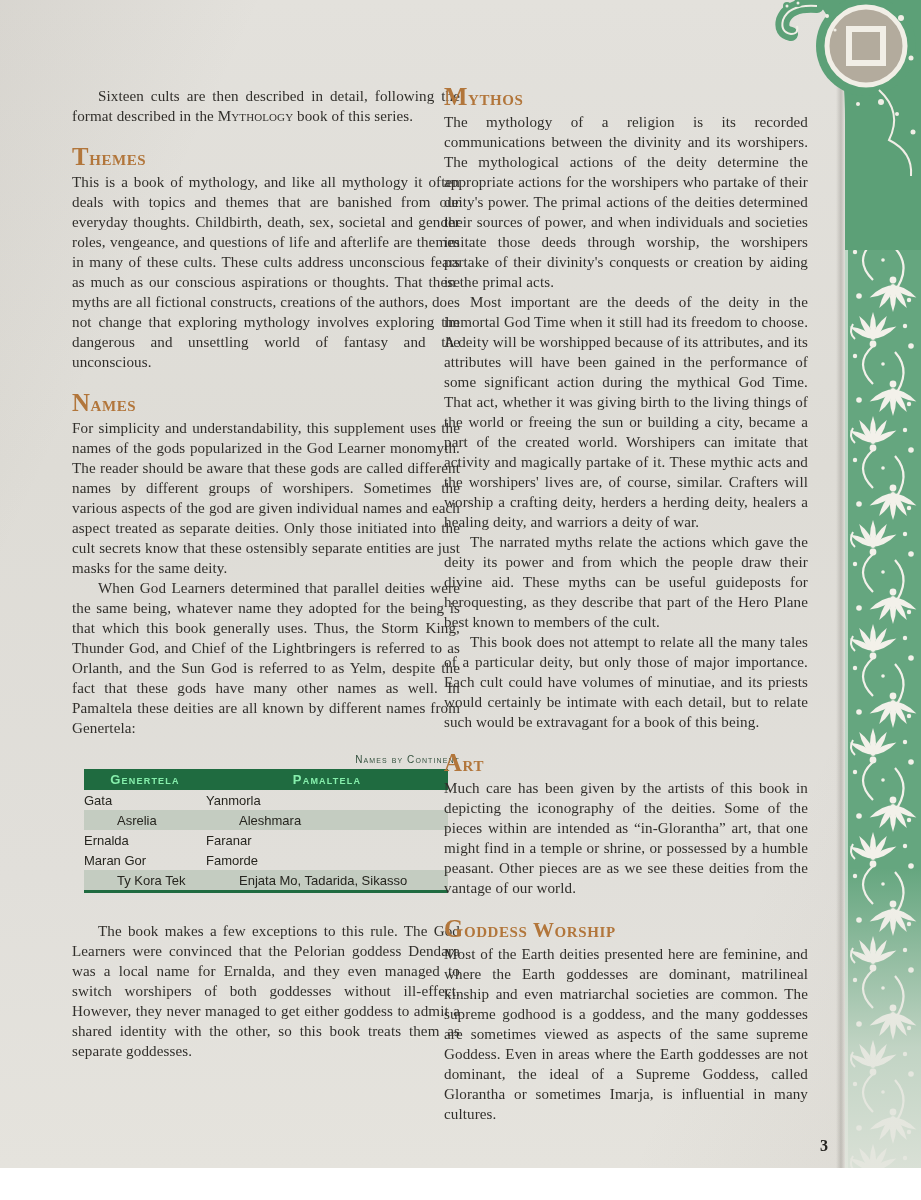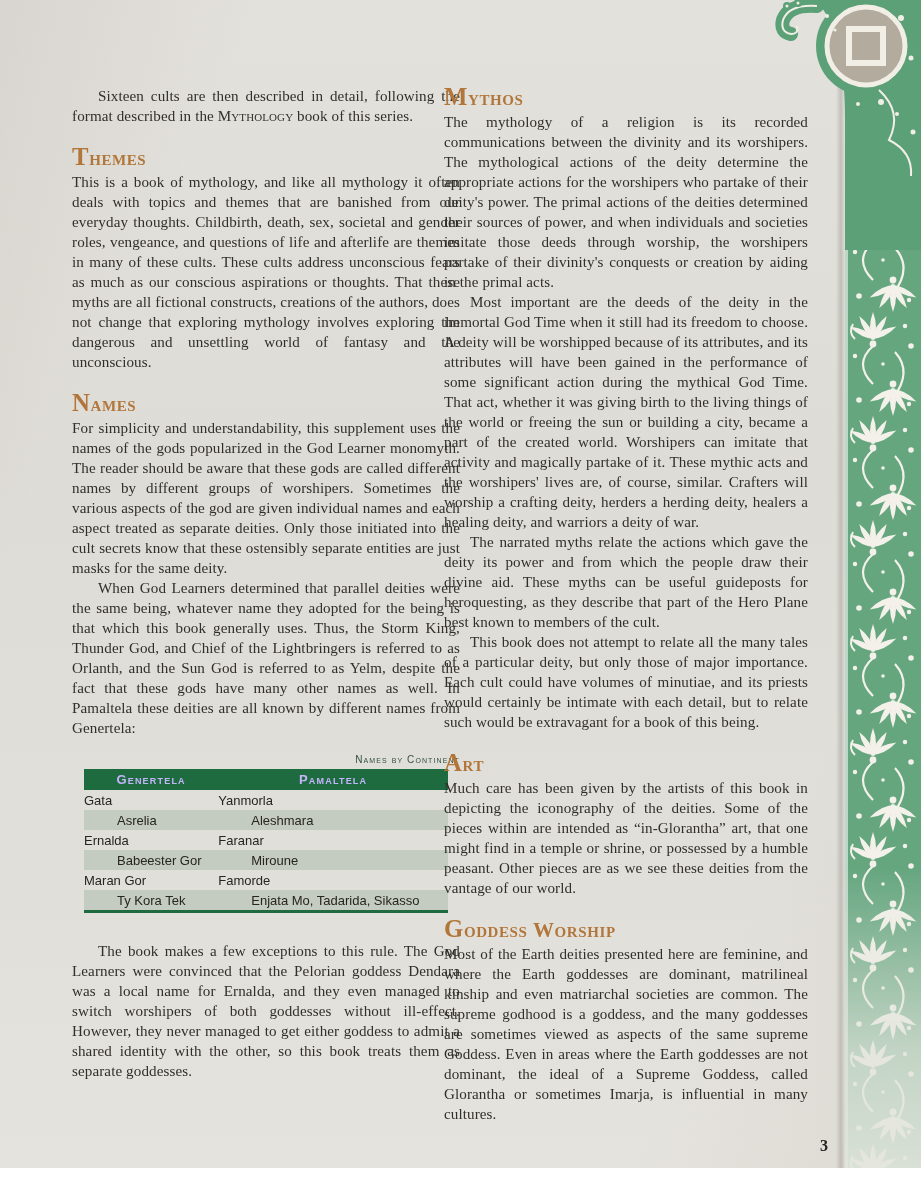--- a/index.html
+++ b/index.html
@@ -57,21 +57,21 @@
     margin:0 0 4px -10px;
     text-align:right;
   }
   table.names {
     width:364px; border-collapse:collapse;
     border-bottom:3px solid #1f6b40;
     font-family:"Liberation Sans","DejaVu Sans",sans-serif;
     font-size:13px; color:#26251f;
   }
   table.names th {
-    background:#1f6b40; color:#c4b5fd;
+    background:#1f6b40; color:#86efac;
     font-variant:small-caps; font-weight:bold; letter-spacing:1.2px;
     font-size:13px; padding:3px 0; text-align:center;
   }
   table.names td { text-align:left; padding:2.5px 0; line-height:15px; }
   table.names tr.stripe td { background:#c4ccc1;padding-left:33px; }
 
   
   .page-number {
     position:absolute; left:814px; top:1137px; width:20px; text-align:center;
     font-weight:bold; font-size:16px; color:#23221e;
@@ -178,24 +178,20 @@
             <td>Yanmorla</td>
           </tr>
           <tr class="stripe">
             <td>Asrelia</td>
             <td>Aleshmara</td>
           </tr>
           <tr>
             <td>Ernalda</td>
             <td>Faranar</td>
           </tr>
-          <tr class="stripe">
-            <td>Babeester Gor</td>
-            <td>Miroune</td>
-          </tr>
           <tr>
             <td>Maran Gor</td>
             <td>Famorde</td>
           </tr>
           <tr class="stripe">
             <td>Ty Kora Tek</td>
             <td>Enjata Mo, Tadarida, Sikasso</td>
           </tr>
         </tbody>
       </table>

